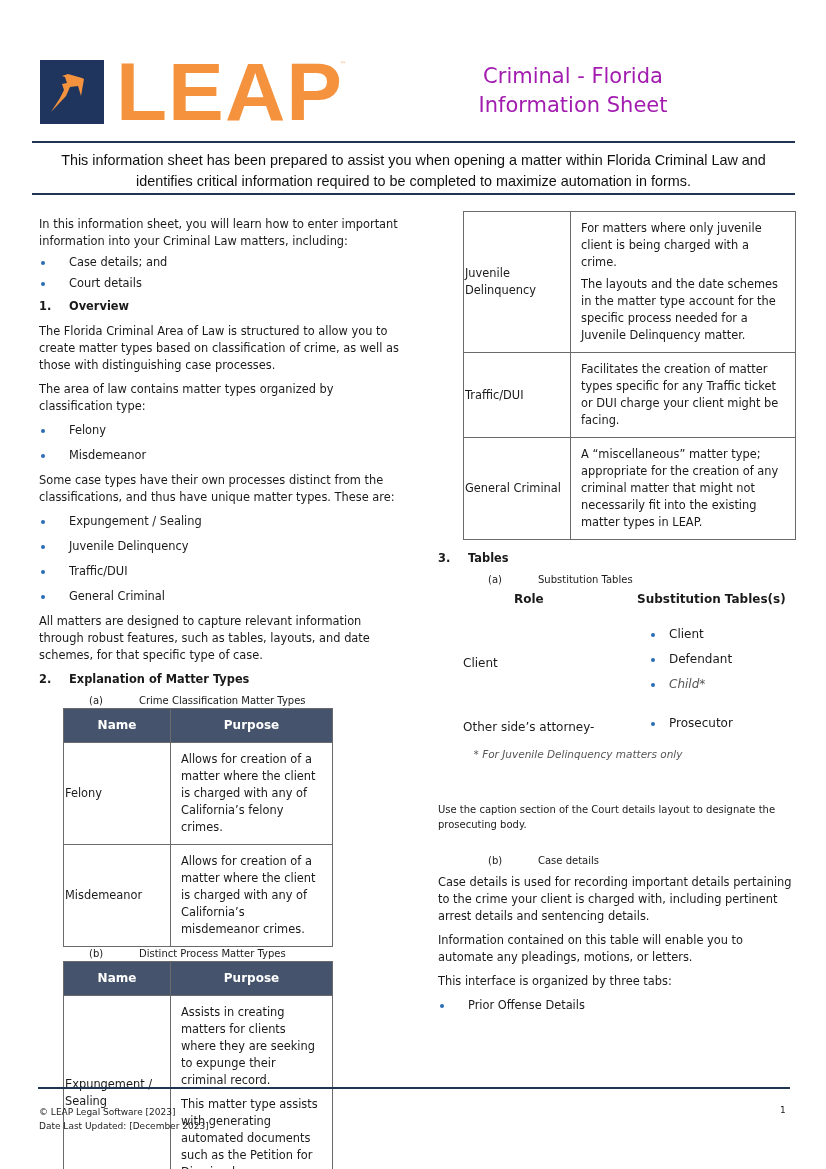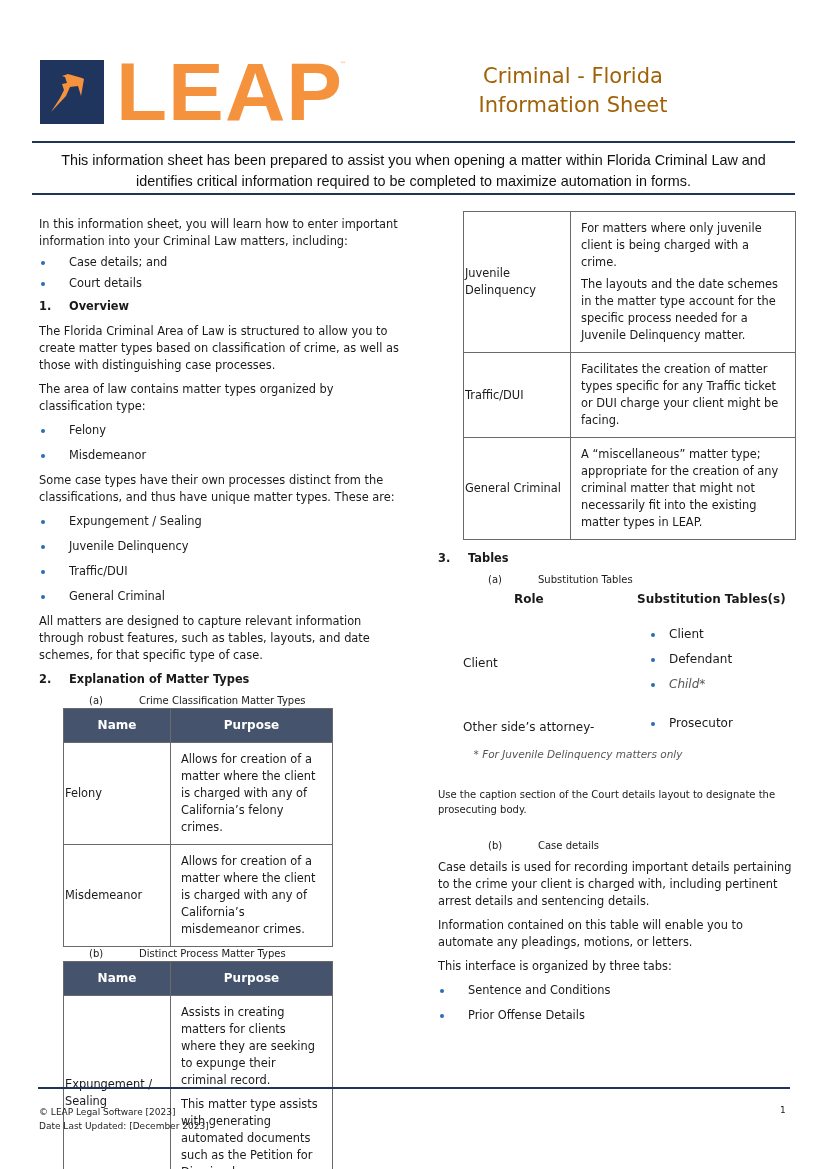--- a/index.html
+++ b/index.html
@@ -5,21 +5,21 @@
   * { box-sizing: border-box; margin: 0; padding: 0; }
   html, body { width: 826px; height: 1169px; background: #ffffff; }
   body { position: relative; font-family: "DejaVu Sans", sans-serif; color: #1a1a1a; overflow: hidden; }
 
   .logo { position: absolute; left: 40px; top: 60px; width: 310px; height: 64px; }
   .logo-mark { position: absolute; left: 0; top: 0; width: 64px; height: 64px; background: #1f355e; }
   .logo-mark svg { width: 64px; height: 64px; display: block; }
   .logo-text { position: absolute; left: 76px; top: -8px; font-family: "Liberation Sans", sans-serif; font-weight: bold; font-size: 82px; line-height: 80px; color: #f5923e; letter-spacing: 1px; transform: scaleX(1.02); transform-origin: left; }
   .logo-tm { position: absolute; left: 300px; top: 0px; font-size: 6px; color: #f5923e; }
 
-  .doc-title { position: absolute; left: 420px; top: 62px; width: 306px; text-align: center; font-size: 21px; line-height: 29px; color: #a16207; font-family: "DejaVu Sans", sans-serif; }
+  .doc-title { position: absolute; left: 420px; top: 62px; width: 306px; text-align: center; font-size: 21px; line-height: 29px; color: #a21caf; font-family: "DejaVu Sans", sans-serif; }
 
   .rule { position: absolute; left: 32px; width: 763px; height: 2px; background: #1f3553; }
   .rule.r1 { top: 141px; }
   .rule.r2 { top: 193px; }
   .rule.r3 { top: 1087px; left: 38px; width: 752px; }
 
   .intro { position: absolute; left: 32px; top: 150px; width: 763px; text-align: center; font-size: 14.4px; line-height: 21px; color: #111; font-family: "Liberation Sans", sans-serif; }
 
   .col { position: absolute; font-size: 11.4px; line-height: 17px; color: #1a1a1a; }
   .col-left { left: 39px; top: 216px; width: 360px; }
@@ -212,31 +212,30 @@
     </div>
     <div class="subst-row">
       <span class="role">Other side’s attorney-</span>
       <ul>
         <li><span class="bullet"></span><span>Prosecutor</span></li>
       </ul>
     </div>
     <div class="footnote">* For Juvenile Delinquency matters only</div>
   </div>
 
-  <p class="para small-para" style="margin-top:24px;">Use the caption section of the Court details layout to designate the prosecuting body.</p>
+  <p class="para small-para" style="margin-top:39px;">Use the caption section of the Court details layout to designate the prosecuting body.</p>
 
   <div class="subcap" style="margin-top:22px; margin-bottom:6px;">
     <span class="lbl">(b)</span>
     <span>Case details</span>
   </div>
   <p class="para">Case details is used for recording important details pertaining to the crime your client is charged with, including pertinent arrest details and sentencing details.</p>
   <p class="para">Information contained on this table will enable you to automate any pleadings, motions, or letters.</p>
   <p class="para">This interface is organized by three tabs:</p>
   <ul class="bullets spaced">
-    <li><span class="bullet"></span><span>Sentence and Conditions</span></li>
     <li><span class="bullet"></span><span>Prior Offense Details</span></li>
   </ul>
 </div>
 
 <div class="rule r3"></div>
 <div class="footer">
   <div>© LEAP Legal Software [2023]</div>
   <div>Date Last Updated: [December 2023]</div>
 </div>
 <div class="page-num">1</div>

